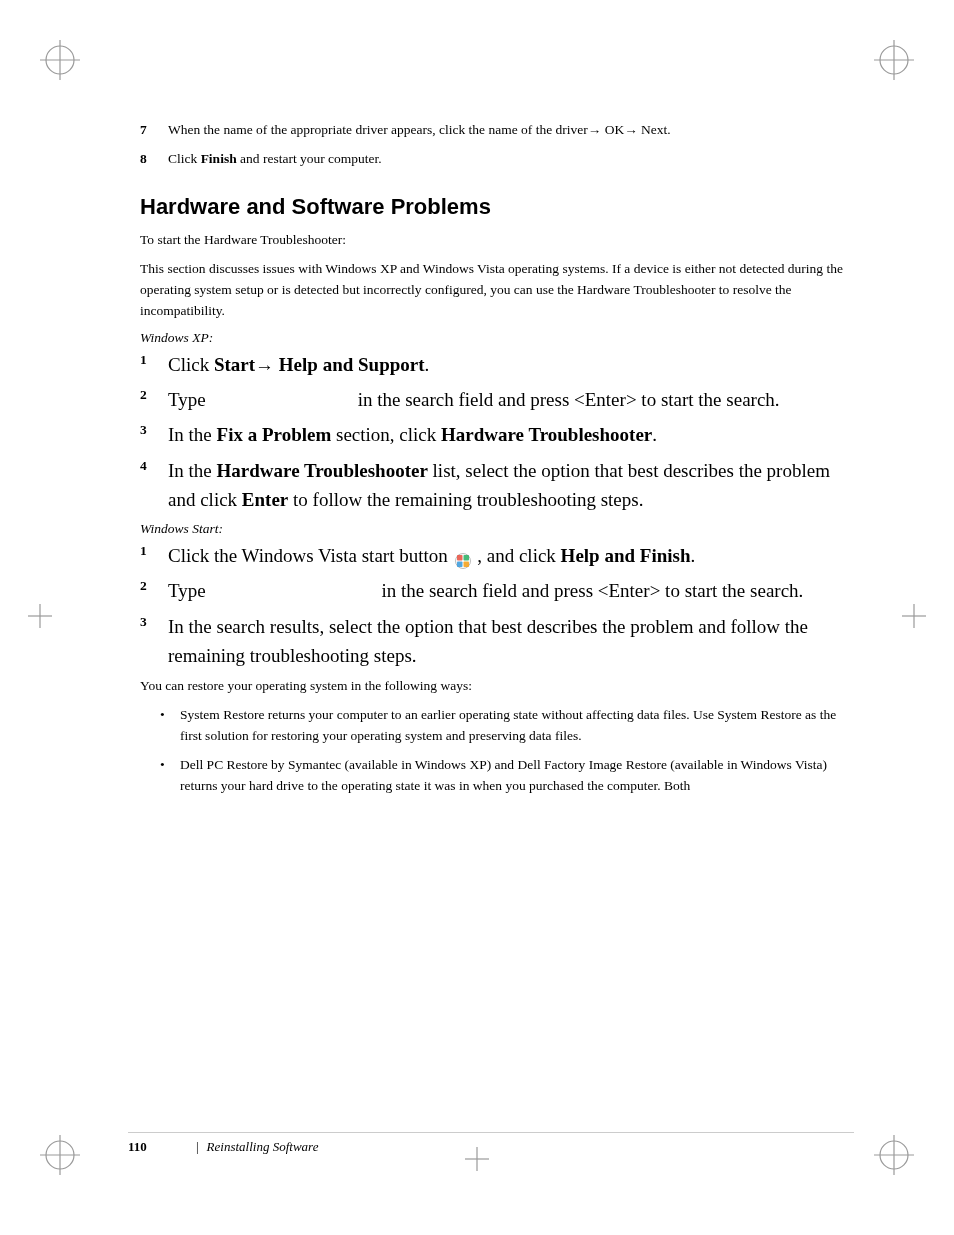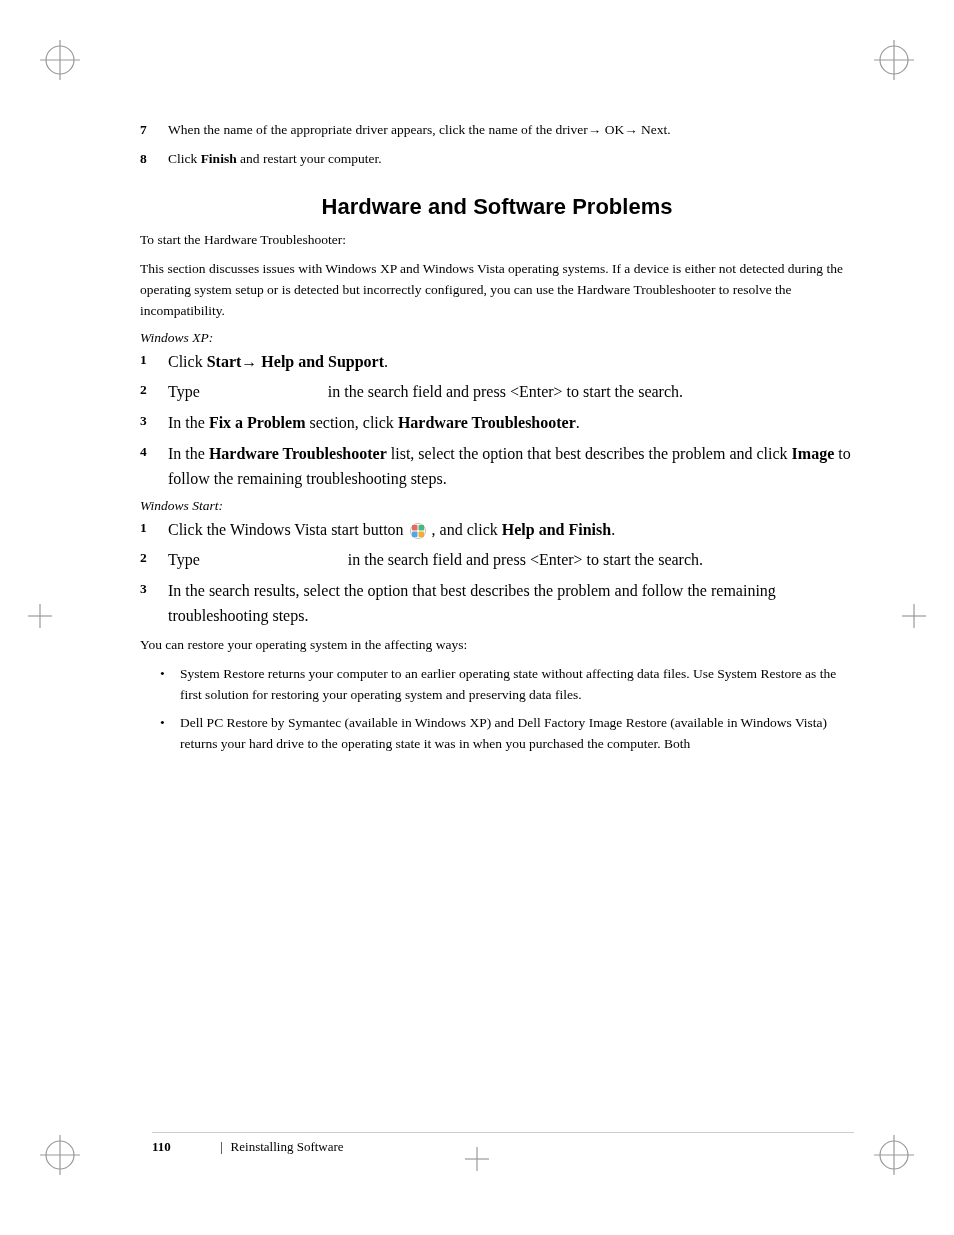--- a/index.html
+++ b/index.html
@@ -76,21 +76,20 @@
     }
 
     
     .section-heading {
       font-family: Arial, Helvetica, sans-serif;
       font-size: 22px;
       font-weight: bold;
       margin-top: 24px;
       margin-bottom: 10px;
       color: #000;
-      text-align: center;
     }
 
     .body-text {
       font-size: 13.5px;
       line-height: 1.55;
       margin-bottom: 8px;
     }
 
     .subsection-label {
       font-style: italic;
@@ -111,21 +110,21 @@
     }
 
     .num {
       font-weight: bold;
       min-width: 28px;
       font-size: 13.5px;
     }
 
     .item-text {
       flex: 1;
-      font-size: 16px;
+      font-size: 19px;
       line-height: 1.55;
     }
 
     .bold {
       font-weight: bold;
     }
 
     .bold-arrow {
       font-weight: normal;
     }
@@ -161,41 +160,42 @@
     .bullet-text {
       flex: 1;
       font-size: 13.5px;
       line-height: 1.55;
     }
 
     
     .footer {
       position: absolute;
       bottom: 80px;
-      left: 152px;
+      left: 128px;
       right: 100px;
       display: flex;
       align-items: center;
       border-top: 1px solid #ccc;
       padding-top: 6px;
     }
 
     .footer-page-num {
       font-size: 13px;
       font-weight: bold;
       min-width: 60px;
     }
 
     .footer-separator {
       margin: 0 8px;
       font-size: 13px;
     }
 
     .footer-text {
       font-size: 13px;
+      font-style: italic;
     }
 
     
   </style>
 </head>
 <body>
 
 <div class="page">
 
   <div class="corner-mark corner-tl">
@@ -282,21 +282,21 @@
         <span class="item-text">Type&nbsp;&nbsp;&nbsp;&nbsp;&nbsp;&nbsp;&nbsp;&nbsp;&nbsp;&nbsp;&nbsp;&nbsp;&nbsp;&nbsp;&nbsp;&nbsp;&nbsp;&nbsp;&nbsp;&nbsp;&nbsp;&nbsp;&nbsp;&nbsp;&nbsp;&nbsp;&nbsp;&nbsp;&nbsp;&nbsp;&nbsp; in the search field and press &lt;Enter&gt; to start the search.</span>
       </div>
 
       <div class="numbered-item">
         <span class="num">3</span>
         <span class="item-text">In the <span class="bold">Fix a Problem</span> section, click <span class="bold">Hardware Troubleshooter</span>.</span>
       </div>
 
       <div class="numbered-item">
         <span class="num">4</span>
-        <span class="item-text">In the <span class="bold">Hardware Troubleshooter</span> list, select the option that best describes the problem and click <span class="bold">Image</span> to follow the remaining troubleshooting steps.</span>
+        <span class="item-text">In the <span class="bold">Hardware Troubleshooter</span> list, select the option that best describes the problem and click <span class="bold">Enter</span> to follow the remaining troubleshooting steps.</span>
       </div>
     </div>
 
     <p class="subsection-label">Windows Start:</p>
 
     <div class="numbered-list">
 
       <div class="numbered-item">
         <span class="num">1</span>
         <span class="item-text">
@@ -320,21 +320,21 @@
         <span class="item-text">Type&nbsp;&nbsp;&nbsp;&nbsp;&nbsp;&nbsp;&nbsp;&nbsp;&nbsp;&nbsp;&nbsp;&nbsp;&nbsp;&nbsp;&nbsp;&nbsp;&nbsp;&nbsp;&nbsp;&nbsp;&nbsp;&nbsp;&nbsp;&nbsp;&nbsp;&nbsp;&nbsp;&nbsp;&nbsp;&nbsp;&nbsp;&nbsp;&nbsp;&nbsp;&nbsp;&nbsp; in the search field and press &lt;Enter&gt; to start the search.</span>
       </div>
 
       <div class="numbered-item">
         <span class="num">3</span>
         <span class="item-text">In the search results, select the option that best describes the problem and follow the remaining troubleshooting steps.</span>
       </div>
     </div>
 
 
-    <p class="body-text">You can restore your operating system in the affecting ways:</p>
+    <p class="body-text">You can restore your operating system in the following ways:</p>
 
     <div class="bullet-list">
       <div class="bullet-item">
         <span class="bullet-dot">•</span>
         <span class="bullet-text">System Restore returns your computer to an earlier operating state without affecting data files. Use System Restore as the first solution for restoring your operating system and preserving data files.</span>
       </div>
       <div class="bullet-item">
         <span class="bullet-dot">•</span>
         <span class="bullet-text">Dell PC Restore by Symantec (available in Windows XP) and Dell Factory Image Restore (available in Windows Vista) returns your hard drive to the operating state it was in when you purchased the computer. Both</span>
       </div>

